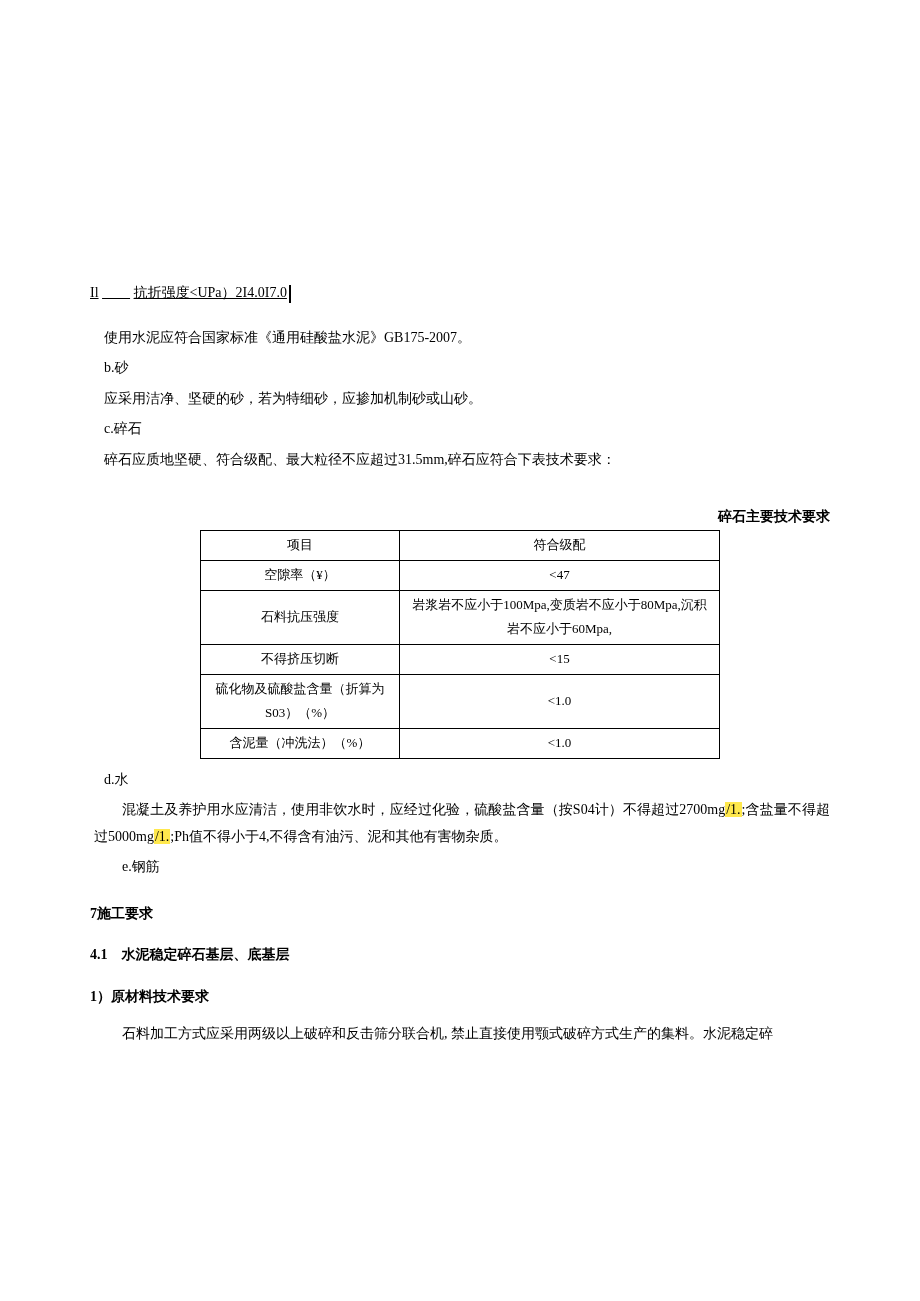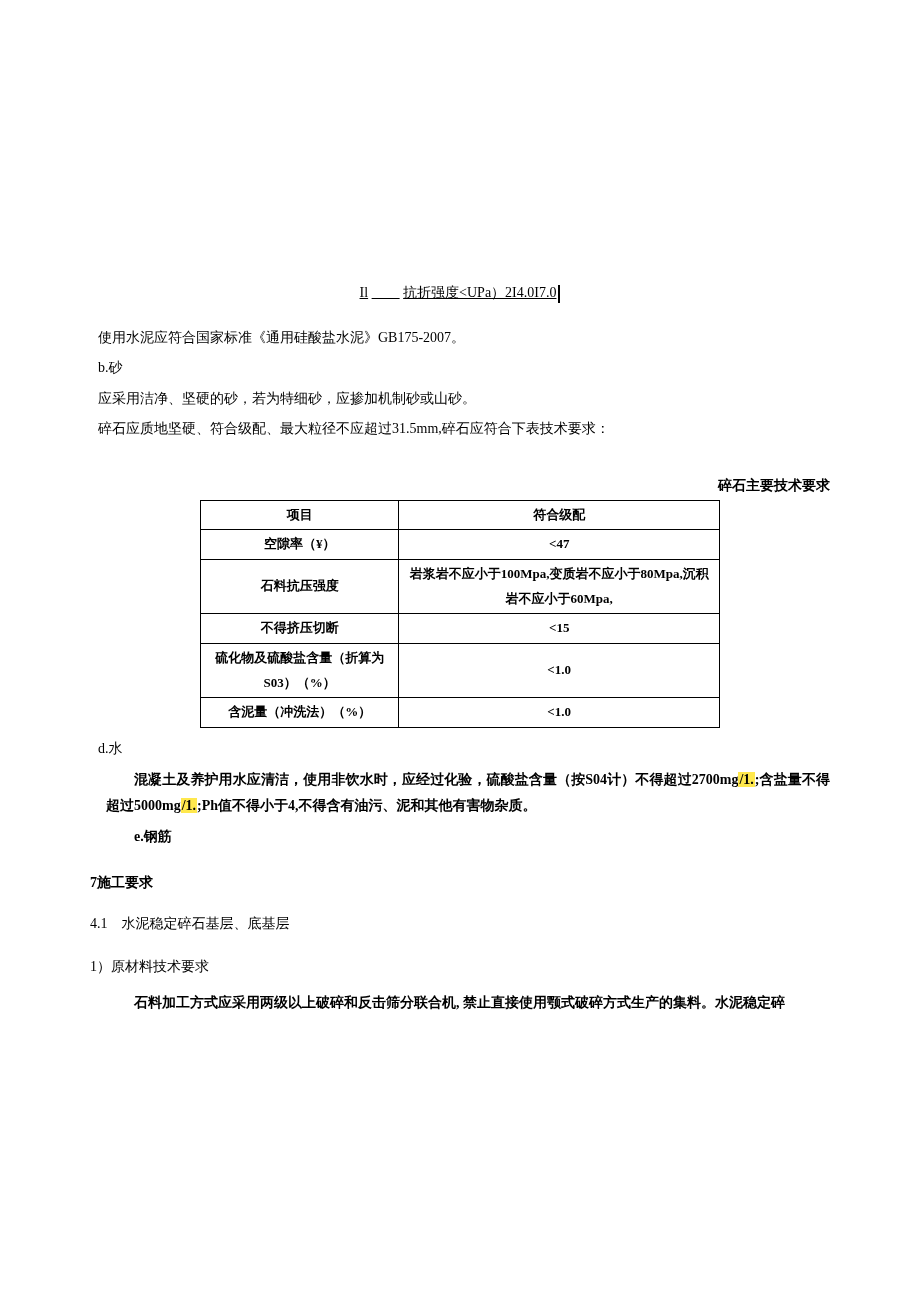--- a/index.html
+++ b/index.html
@@ -9,93 +9,94 @@
     font-size: 14px;
     color: #000;
     background: #fff;
     width: 920px;
     line-height: 1.9;
   }
   .page {
     padding: 280px 90px 120px 90px;
   }
   .centered-underline {
-    text-align: center;
+    text-align: left;
     margin-bottom: 18px;
   }
   .centered-underline span {
     text-decoration: underline;
   }
   .centered-underline .trail {
     display: inline-block;
     width: 2px;
     height: 18px;
     background: #000;
     vertical-align: middle;
     margin-left: 2px;
   }
   .para {
     margin: 4px 0;
     text-align: justify;
   }
-  .para.ind0 { margin-left: 8px; text-indent: 0; }
-  .para.ind1 { margin-left: 16px; text-indent: 2em; font-weight: bold; }
+  .para.ind0 { margin-left: 14px; text-indent: 0; }
+  .para.ind1 { margin-left: 4px; text-indent: 2em; }
   .table-title {
     text-align: right;
     font-weight: bold;
     margin-top: 30px;
   }
   table {
     border-collapse: collapse;
     margin: 0 auto 8px auto;
     width: 520px;
   }
   th, td {
     border: 1px solid #000;
     padding: 2px 6px;
     text-align: center;
-    font-weight: bold;
+    font-weight: normal;
     font-size: 13px;
   }
   .hl {
     background: #ffe84d;
     padding: 0 1px;
   }
   .h-sec {
     font-weight: bold;
     margin-top: 20px;
     margin-bottom: 10px;
   }
   .h-sub {
-    font-weight: normal;
+    font-weight: bold;
     margin-top: 14px;
     margin-bottom: 16px;
   }
   .h-sub2 {
-    font-weight: normal;
+    font-weight: bold;
     margin-top: 14px;
     margin-bottom: 10px;
   }
 </style>
 </head>
 <body>
 
 <div class="page">
 
   <div class="centered-underline">
     <span>Il</span>
     <span>　　</span>
     <span>抗折强度&lt;UPa）2I4.0I7.0</span><span class="trail"></span>
   </div>
 
   <div class="para ind0">使用水泥应符合国家标准《通用硅酸盐水泥》GB175-2007。</div>
 
   <div class="para ind0">b.砂</div>
   <div class="para ind0">应采用洁净、坚硬的砂，若为特细砂，应掺加机制砂或山砂。</div>
 
+  <div class="para ind0">c.碎石</div>
   <div class="para ind0">碎石应质地坚硬、符合级配、最大粒径不应超过31.5mm,碎石应符合下表技术要求：</div>
 
   <div class="table-title">碎石主要技术要求</div>
   <table>
     <tbody>
         <tr>
       <th>项目</th>
       <th>符合级配</th>
     </tr>
     <tr>

